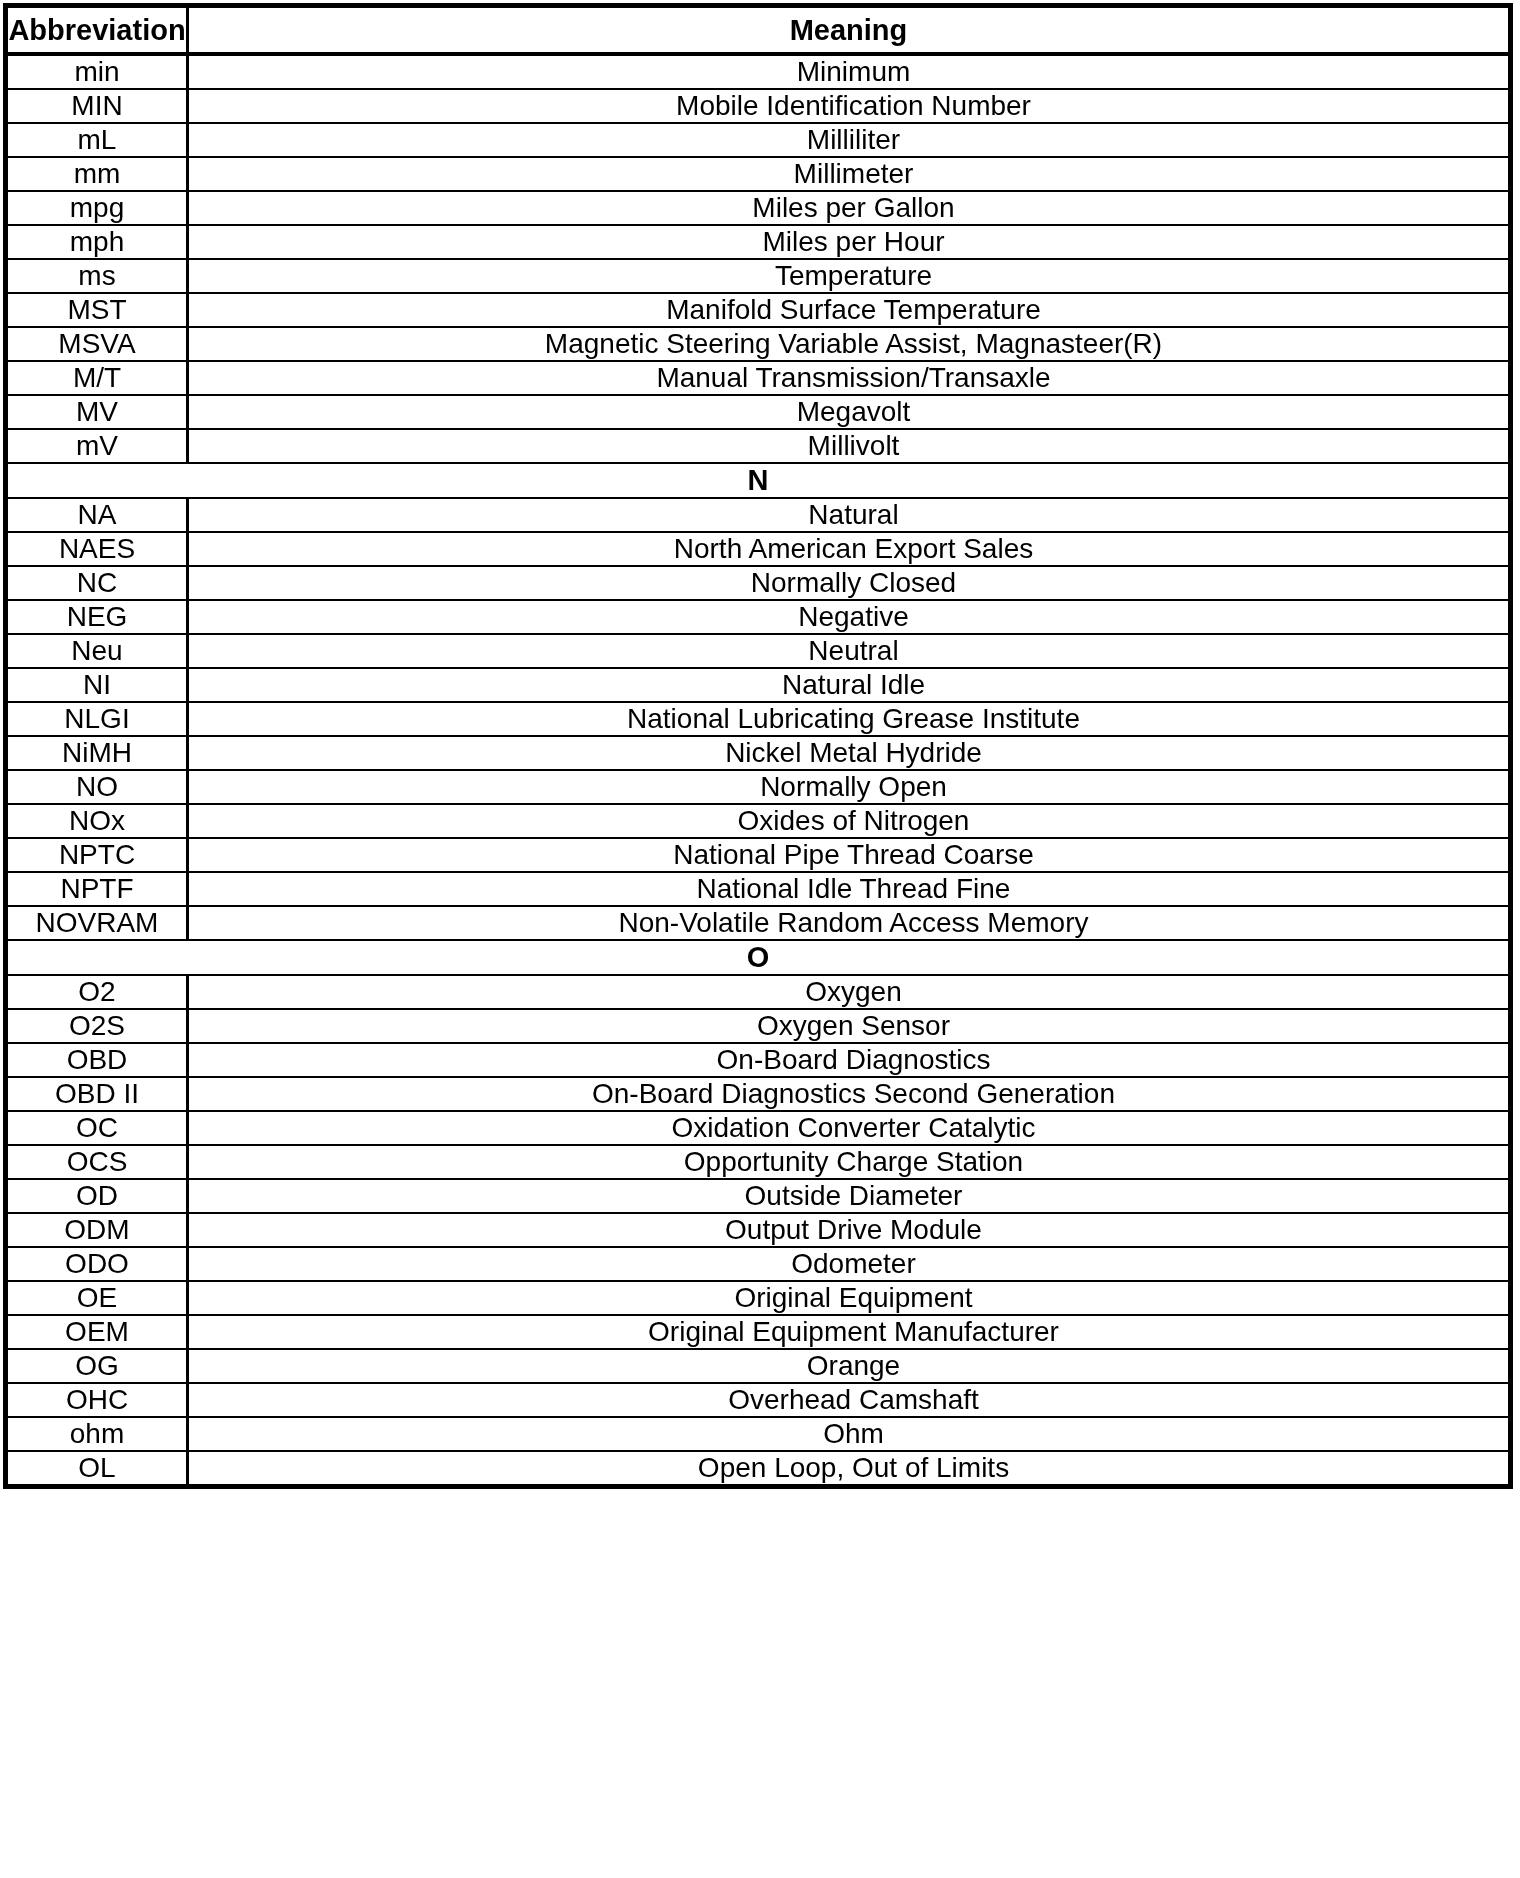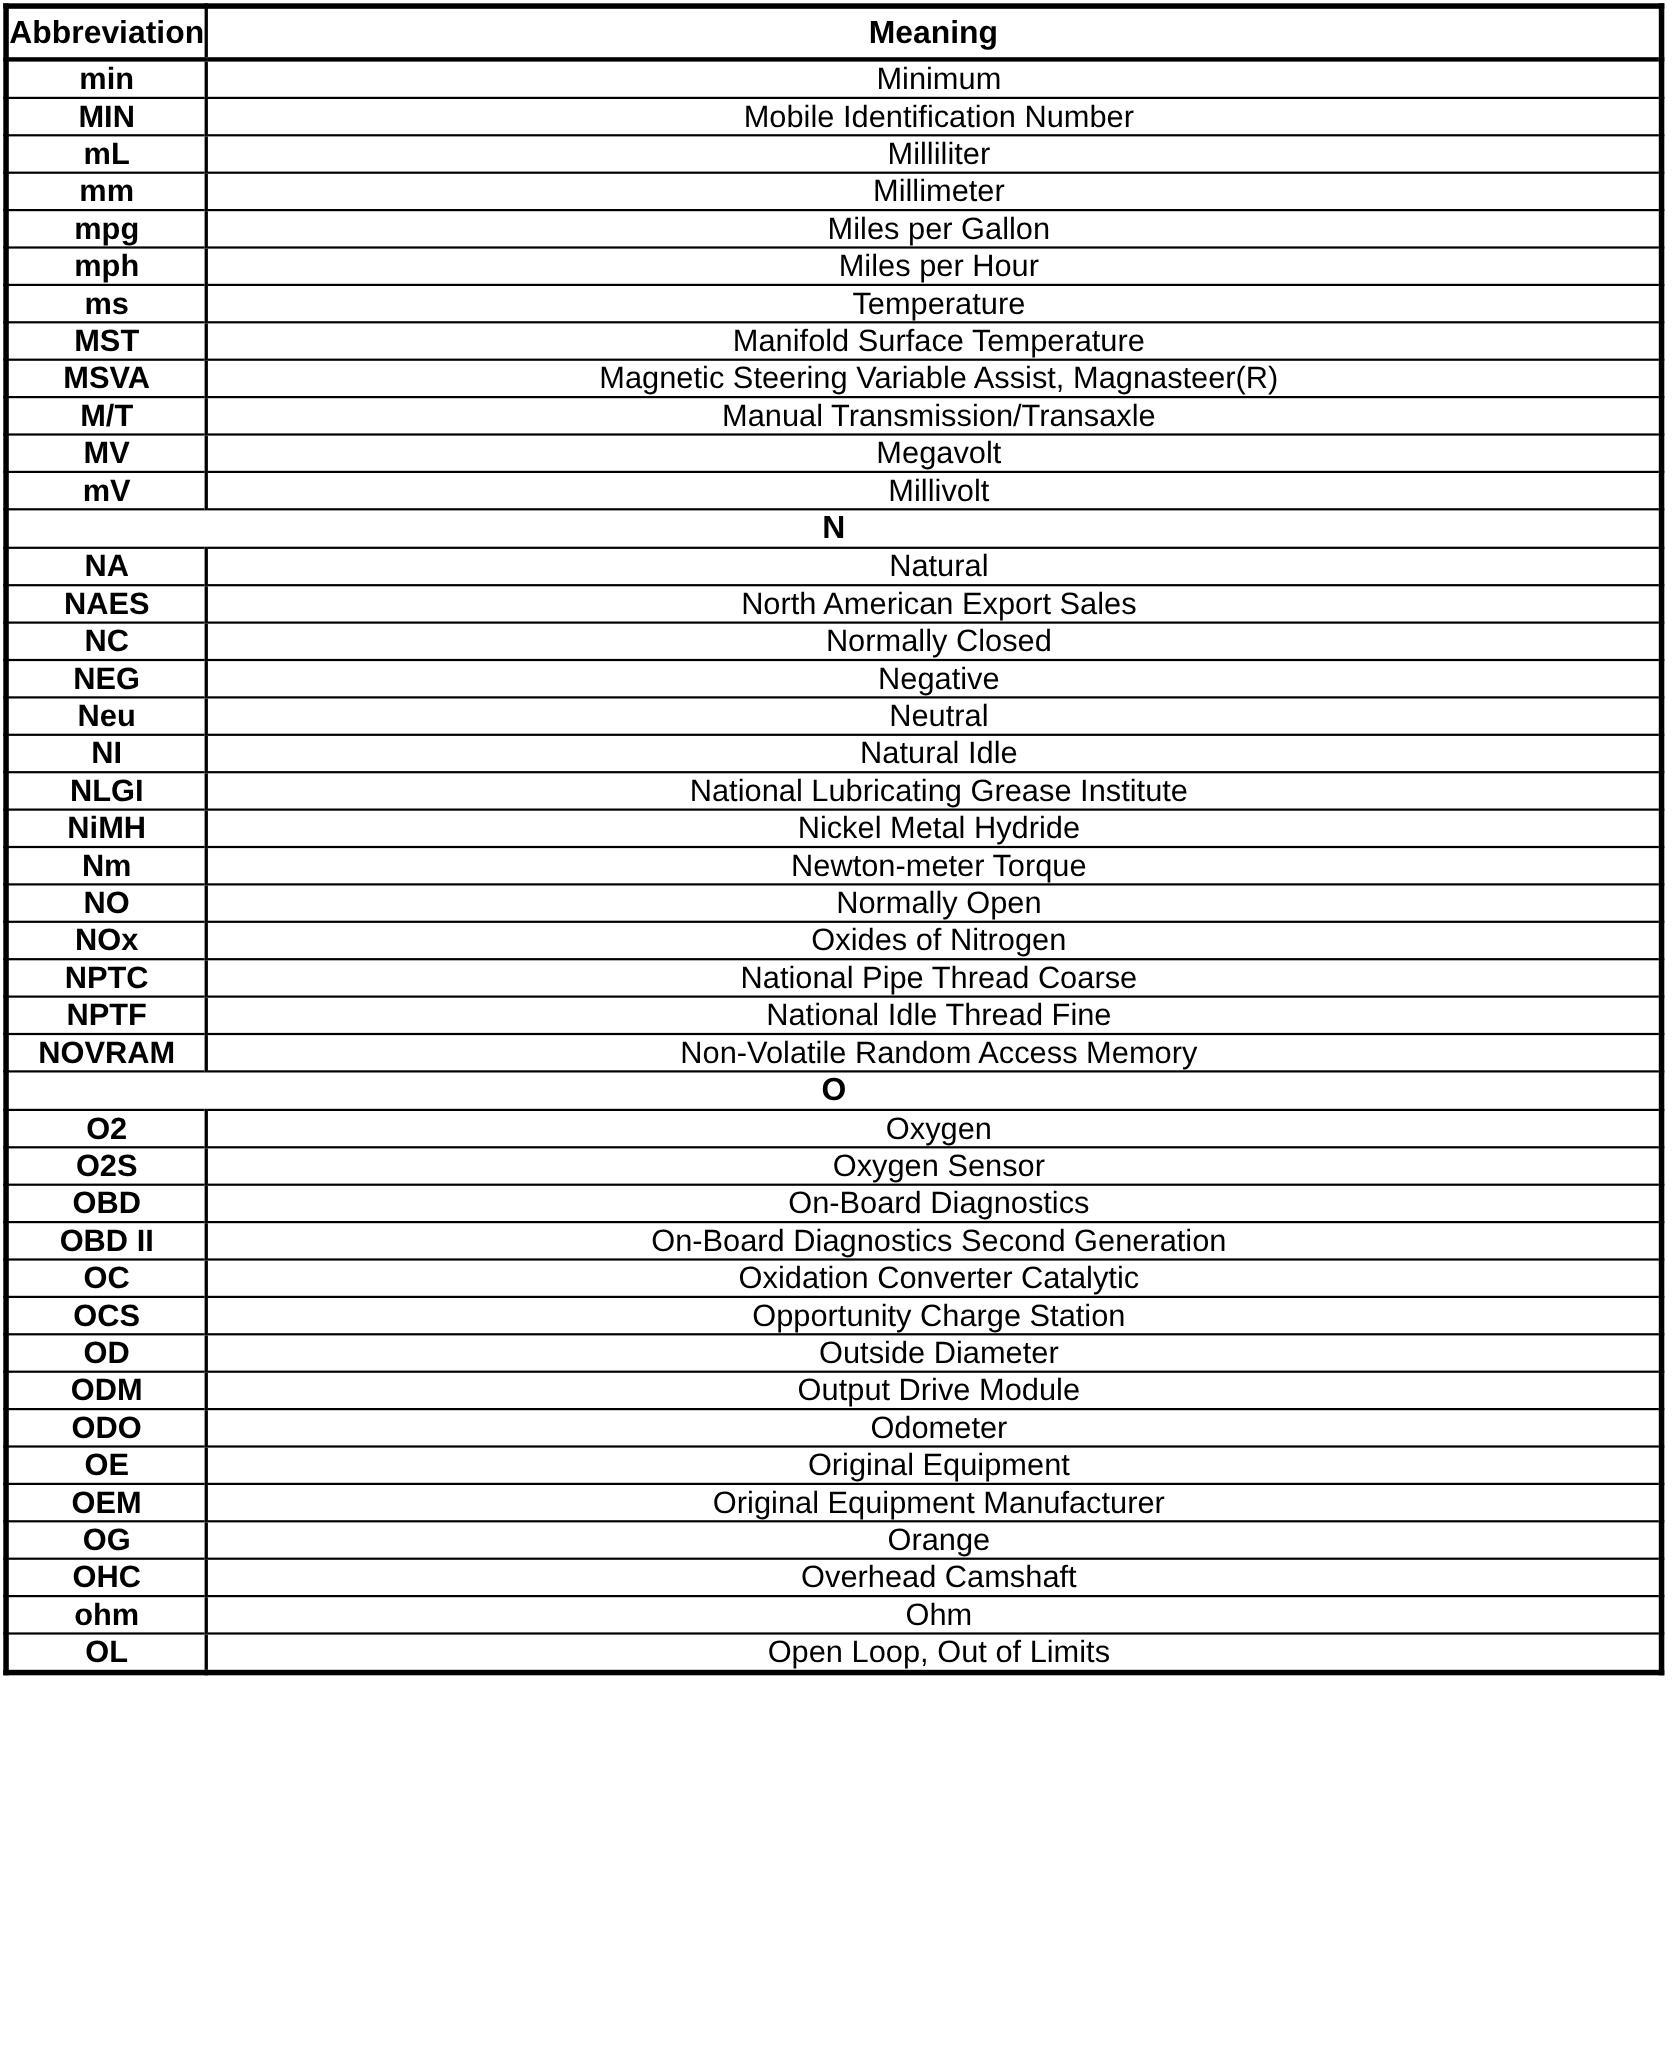--- a/index.html
+++ b/index.html
@@ -39,21 +39,20 @@
     text-align: center;
     border-bottom: 4px solid #000000;
     height: 44px;
   }
   th.abbr-h, td.abbr {
     border-right: 3px solid #000000;
   }
   td.abbr {
     text-align: center;
     font-size: 28px;
-    font-weight: bold;
   }
   td.meaning {
     text-align: center;
     font-size: 28px;
     padding-left: 10px;
   }
   tr.section td {
     text-align: center;
     font-weight: bold;
     font-size: 29px;
@@ -152,24 +151,20 @@
         </tr>
         <tr>
           <td class="abbr">NLGI</td>
           <td class="meaning">National Lubricating Grease Institute</td>
         </tr>
         <tr>
           <td class="abbr">NiMH</td>
           <td class="meaning">Nickel Metal Hydride</td>
         </tr>
         <tr>
-          <td class="abbr">Nm</td>
-          <td class="meaning">Newton-meter Torque</td>
-        </tr>
-        <tr>
           <td class="abbr">NO</td>
           <td class="meaning">Normally Open</td>
         </tr>
         <tr>
           <td class="abbr">NOx</td>
           <td class="meaning">Oxides of Nitrogen</td>
         </tr>
         <tr>
           <td class="abbr">NPTC</td>
           <td class="meaning">National Pipe Thread Coarse</td>

